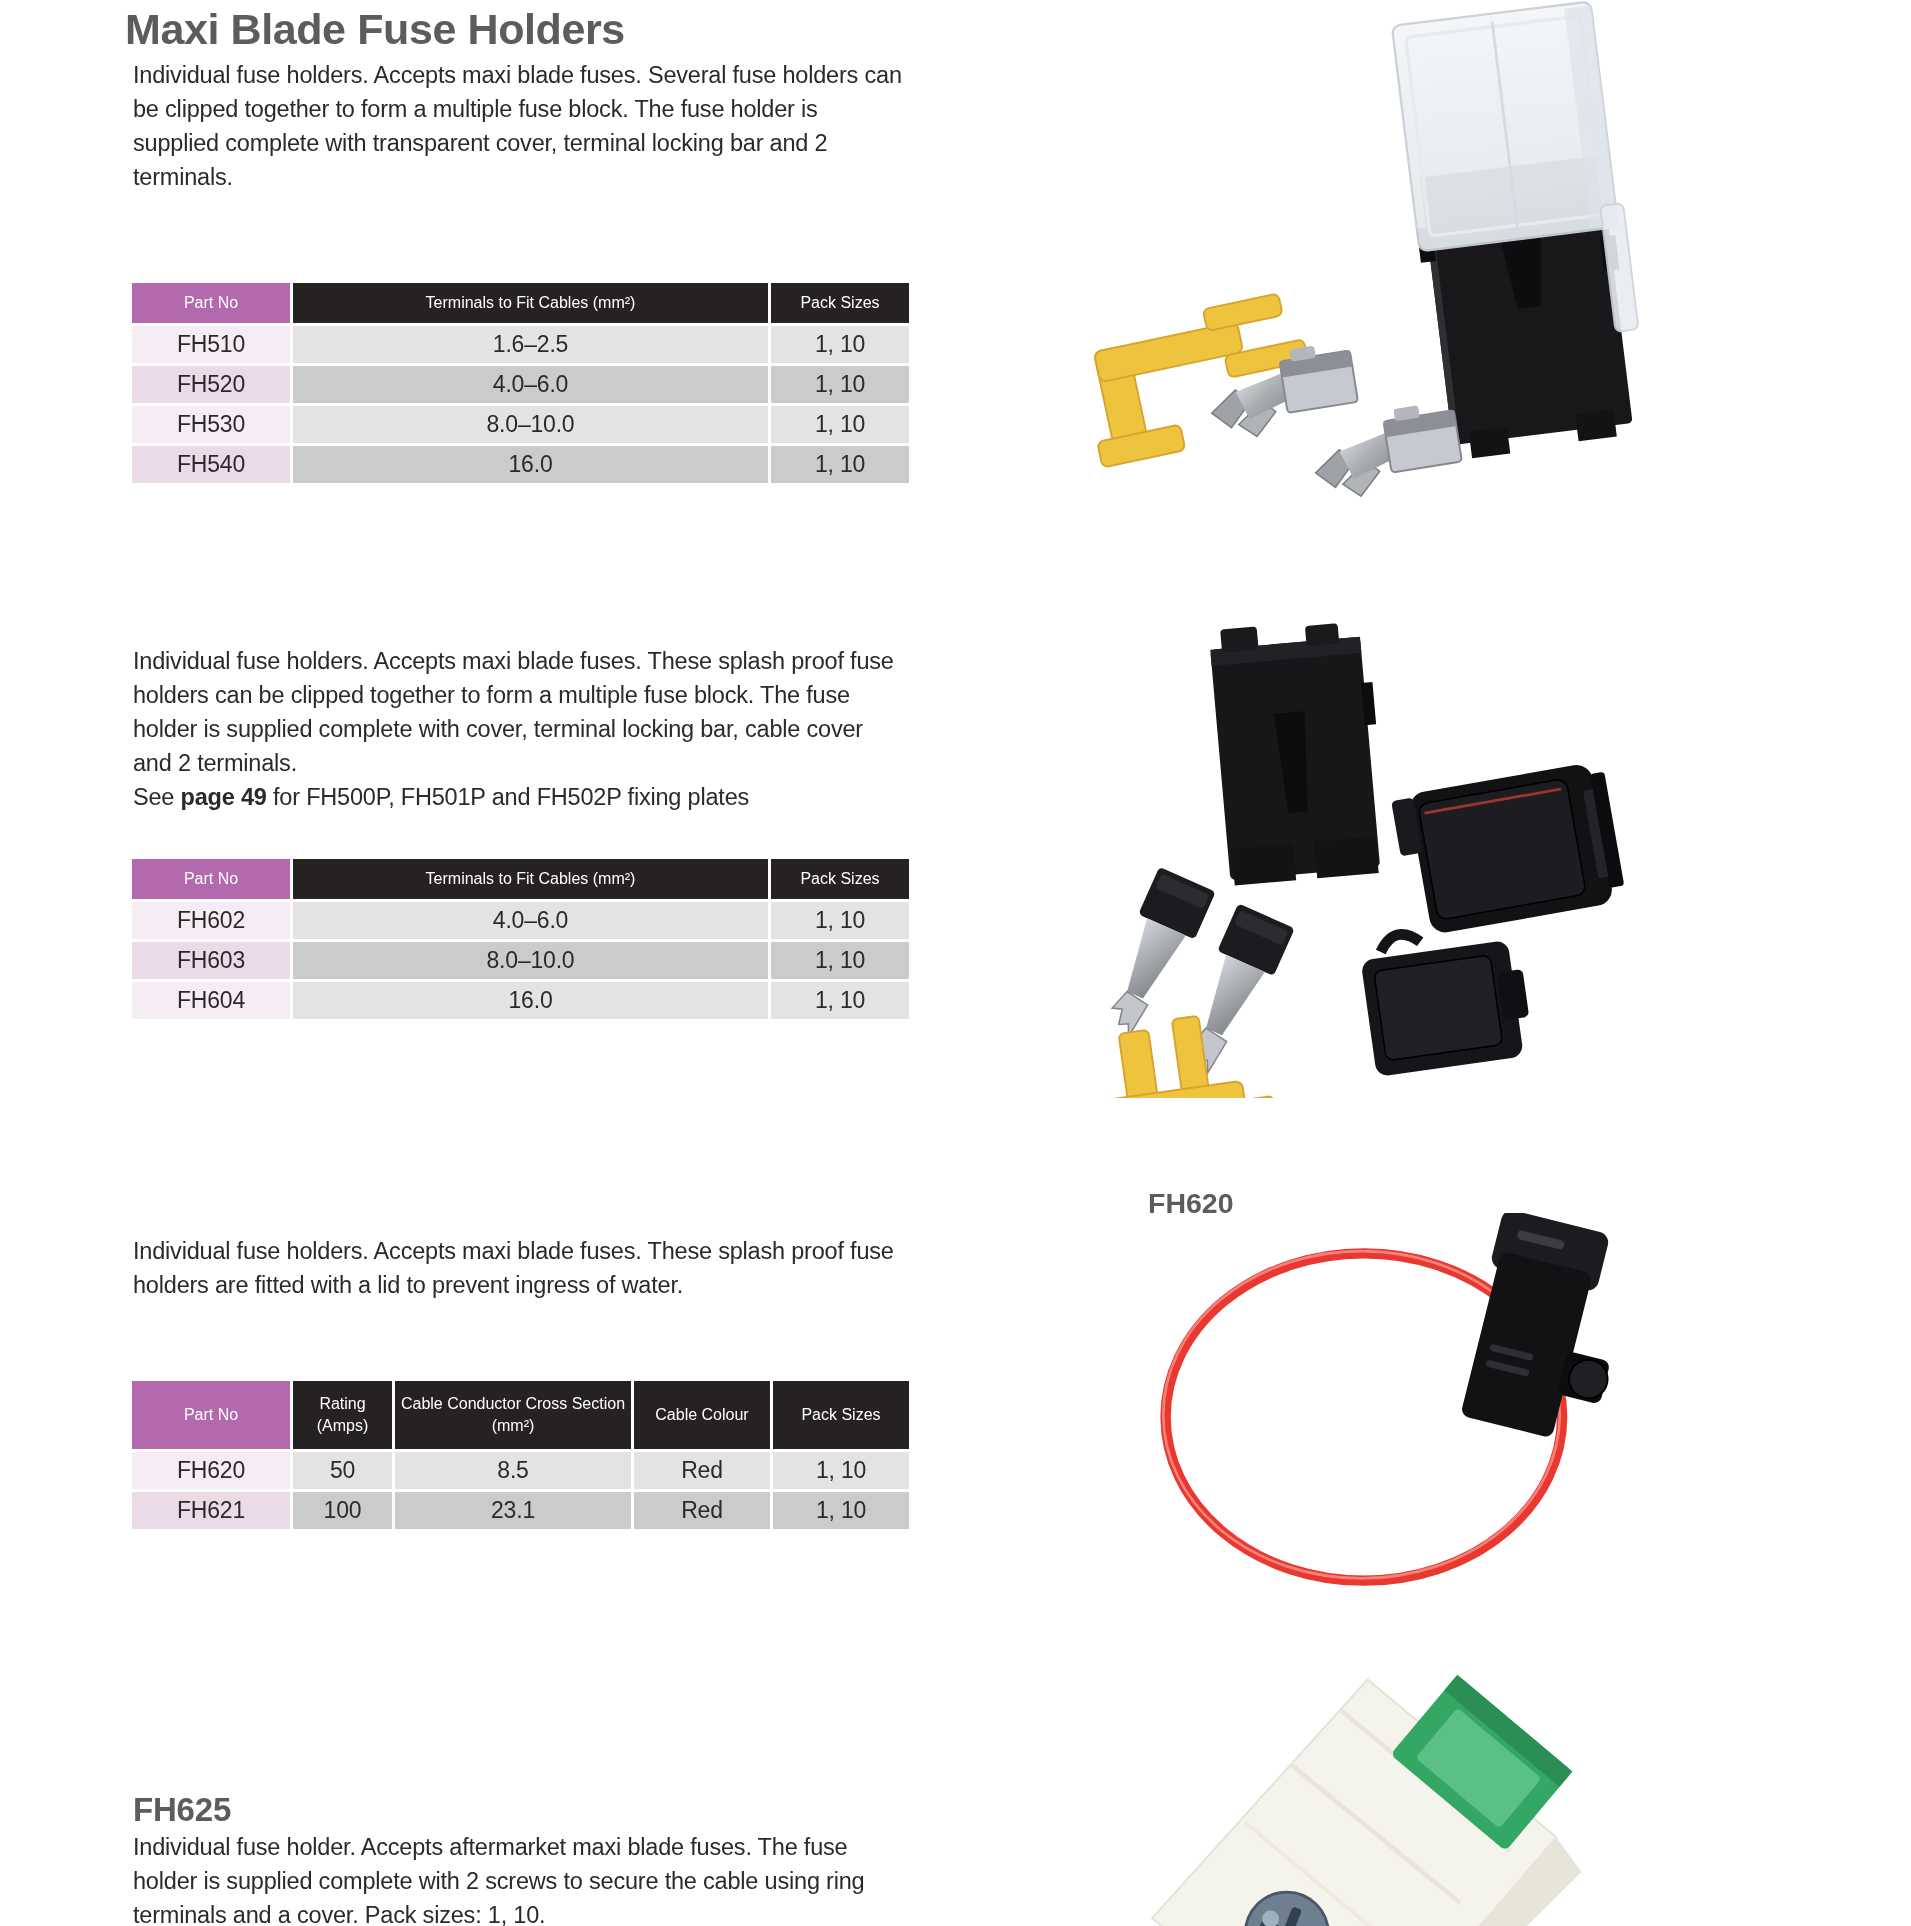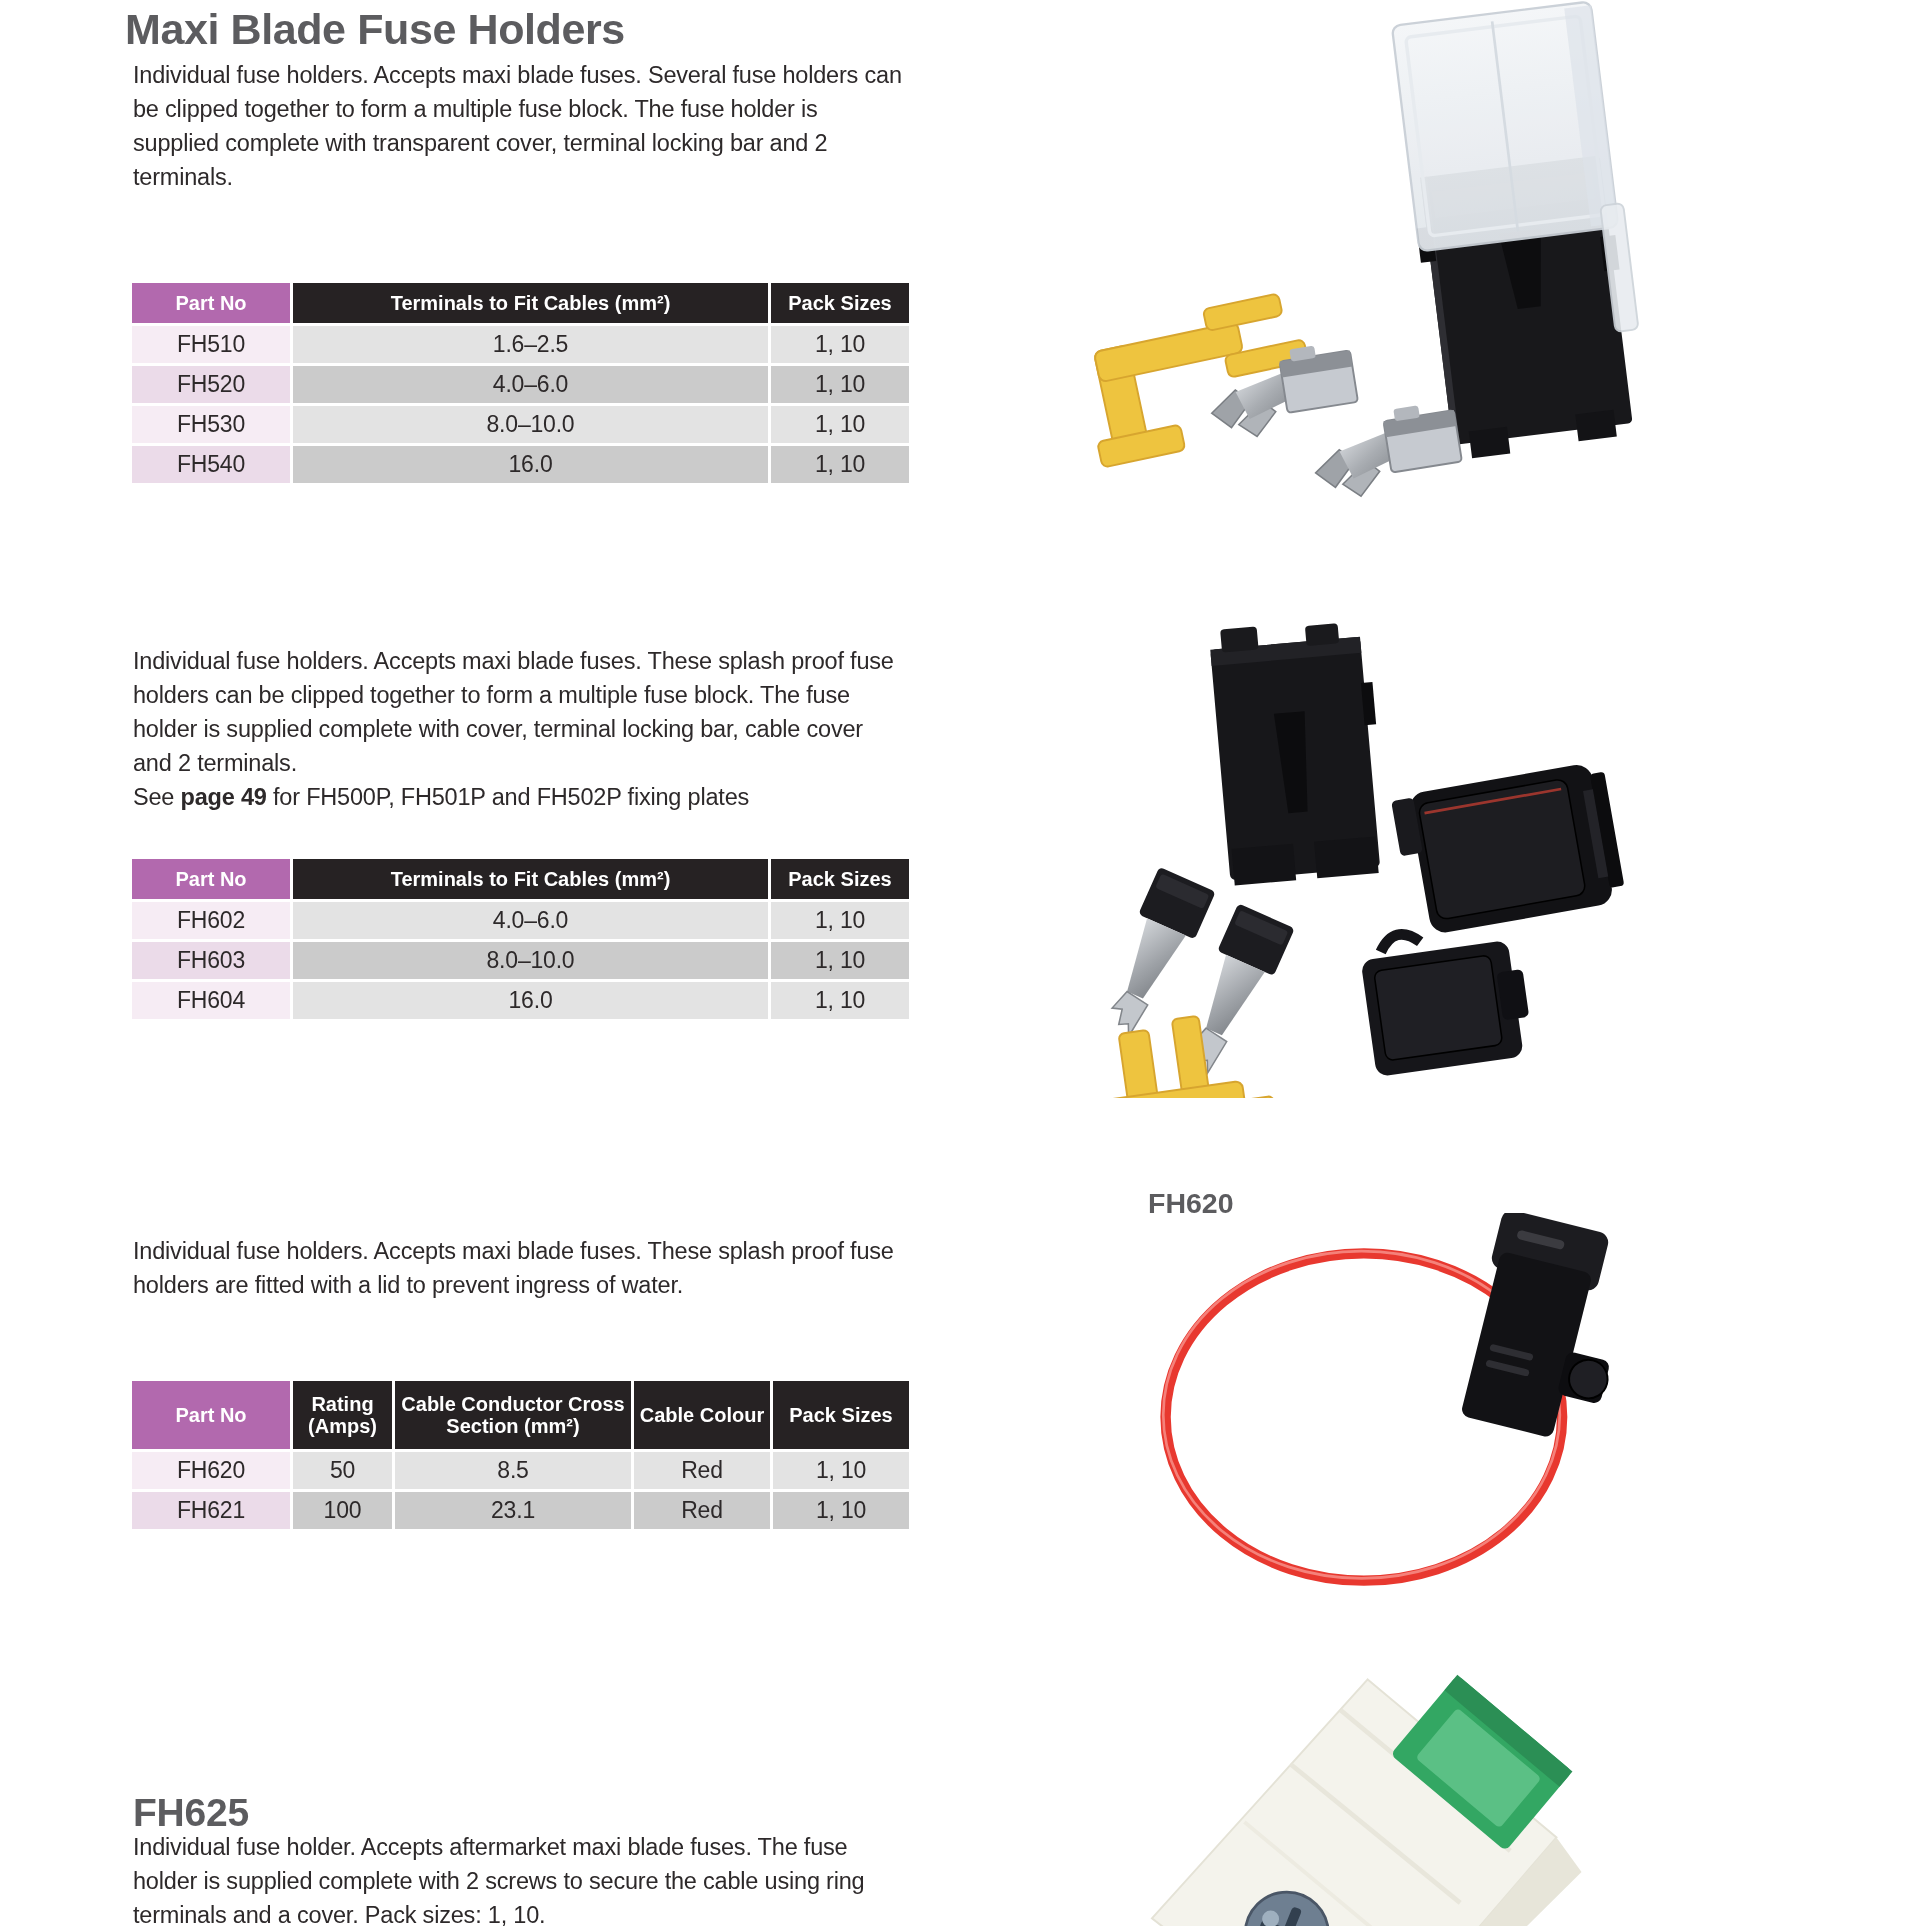--- a/index.html
+++ b/index.html
@@ -25,33 +25,33 @@
   .page-title{
     font-size:43px;font-weight:bold;color:var(--heading_gray);
     letter-spacing:-0.4px;white-space:nowrap;
   }
   .para{
     width:774px;font-size:23.5px;line-height:34px;
     color:var(--body_text);letter-spacing:-0.2px;
   }
   .para b{font-weight:bold;}
   .sub-heading{
-    font-size:39px;font-weight:bold;color:var(--heading_gray);letter-spacing:-0.2px;text-align:right;
+    font-size:33px;font-weight:bold;color:var(--heading_gray);letter-spacing:-0.2px;text-align:right;
   }
   table.spec{
     border-collapse:separate;border-spacing:3.5px 3.1px;
     table-layout:fixed;
   }
   table.spec th, table.spec td{
     text-align:center;vertical-align:middle;padding:0 3.9px;
     overflow:hidden;
   }
   table.spec th{
     background:var(--header_black);color:#ffffff;
-    font-size:20px;font-weight:bold;line-height:22.3px;
+    font-size:16px;font-weight:normal;line-height:22.3px;
   }
   table.spec th.col-part{background:var(--header_purple);}
   table.spec td{font-size:23px;letter-spacing:-0.2px;}
   table.spec tr.r-odd  td{background:var(--row_gray_light);}
   table.spec tr.r-even td{background:var(--row_gray_dark);}
   table.spec tr.r-odd  td.c-part{background:var(--row_pink_light);}
   table.spec tr.r-even td.c-part{background:var(--row_pink_dark);}
   .t3col th{height:68px;}
   .t12col th{height:40px;}
   table.spec td{height:37px;}

